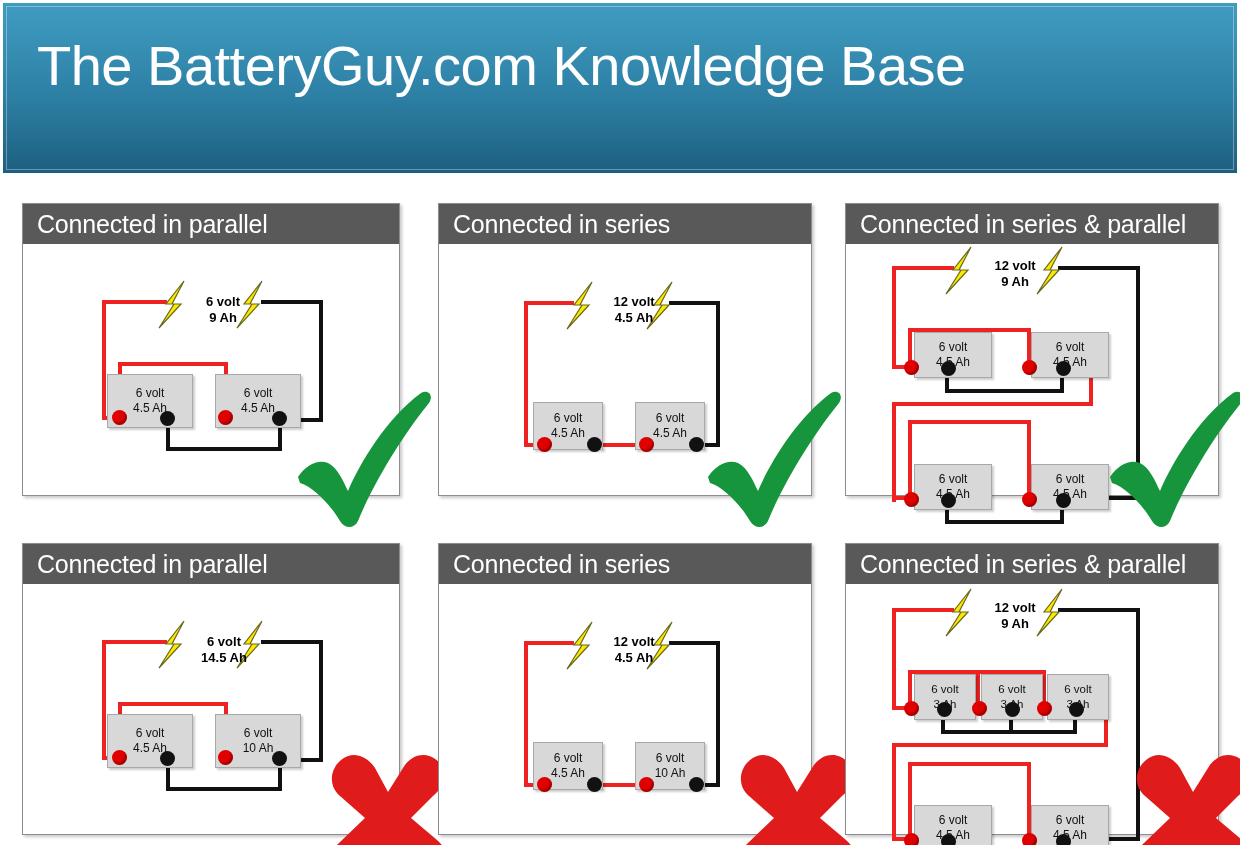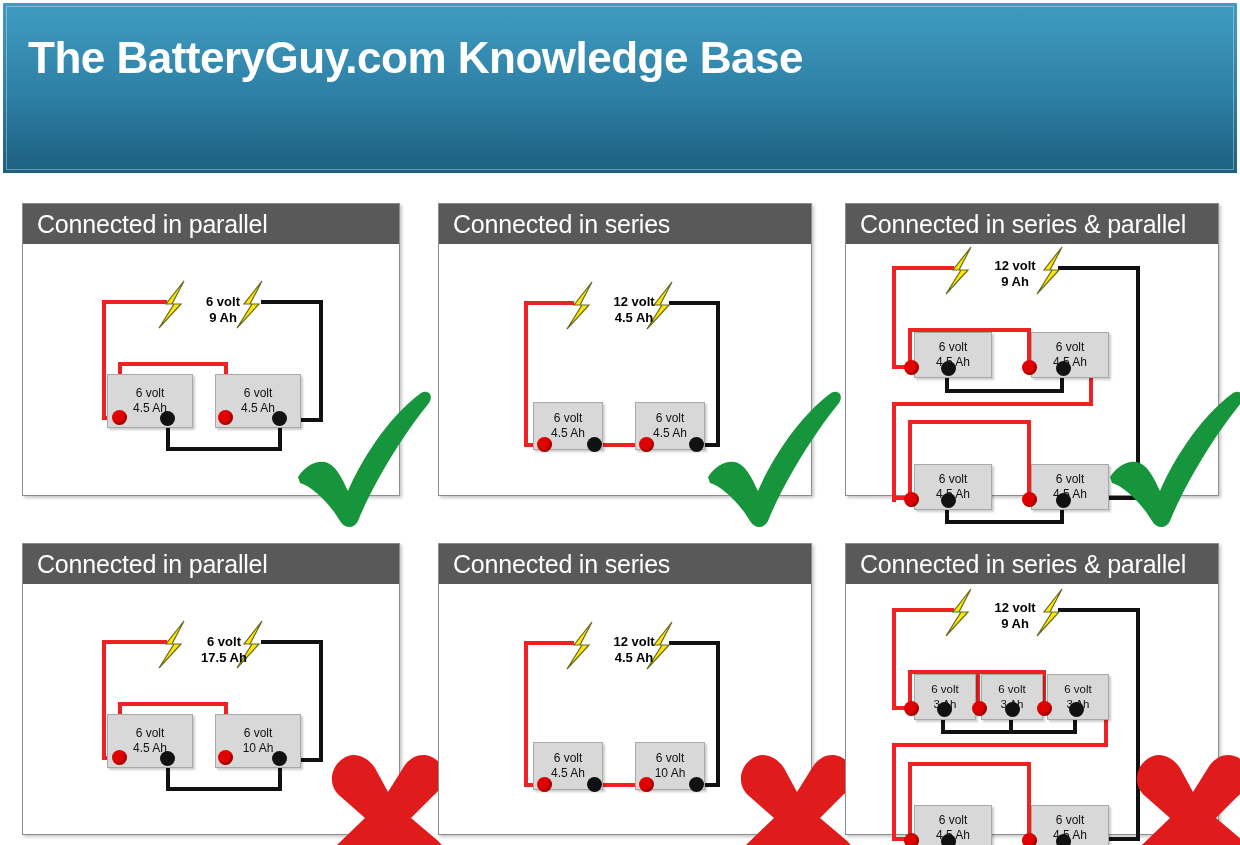--- a/index.html
+++ b/index.html
@@ -17,22 +17,22 @@
     background:linear-gradient(to bottom,#3f9bc0 0%,#3a93b8 18%,#2d7fa4 55%,#1d5f80 100%);
     box-sizing:border-box;
     border:3px solid #ffffff;
     overflow:hidden;
   }
   #banner:after{
     content:"";position:absolute;left:3px;top:3px;right:3px;bottom:3px;
     border:1px solid rgba(255,255,255,.35);pointer-events:none;
   }
   #banner-title{
-    position:absolute;left:25px;top:30px;
-    font-size:44px;font-weight:bold;color:#ffffff;
+    position:absolute;left:34px;top:30px;
+    font-size:56px;font-weight:normal;color:#ffffff;
     letter-spacing:-0.5px;white-space:nowrap;
   }
   #banner-sub{
     position:absolute;left:35px;top:107px;
     font-size:28px;font-weight:normal;color:#ffffff;
     letter-spacing:-0.2px;white-space:nowrap;
   }
 
   
   .panel{
@@ -353,21 +353,21 @@
 
       <svg class="bolt" style="left:128px;top:36px;" viewBox="0 0 42 52">
         <polygon points="33,1 15,24 23,24 8,48 30,24 21,24" fill="#ffe800" stroke="#6b6b20" stroke-width="1.2"></polygon>
       </svg>
       <svg class="bolt" style="left:206px;top:36px;" viewBox="0 0 42 52">
         <polygon points="33,1 15,24 23,24 8,48 30,24 21,24" fill="#ffe800" stroke="#6b6b20" stroke-width="1.2"></polygon>
       </svg>
 
       <div class="rating" style="left:158px;top:50px;width:86px;">
         <span>6 volt</span><br>
-        <span>17.5 Ah</span>
+        <span>14.5 Ah</span>
       </div>
     </div>
   </div>
 </div>
 
 <svg class="verdict" style="left:313px;top:748px;" viewBox="0 0 150 145">
   <path d="M28 12 C40 2 54 8 62 20 L75 44 L90 20 C98 6 114 2 126 14 C136 25 130 40 120 48 L98 70 L124 92 C136 102 138 118 128 130 C117 141 102 136 94 124 L75 98 L58 126 C50 138 34 142 23 131 C12 120 16 104 26 95 L52 70 L27 48 C16 39 16 22 28 12 Z" fill="#e01b1b"></path>
 </svg>
 
 <div class="panel" style="left:438px;top:543px;width:374px;height:292px;">

